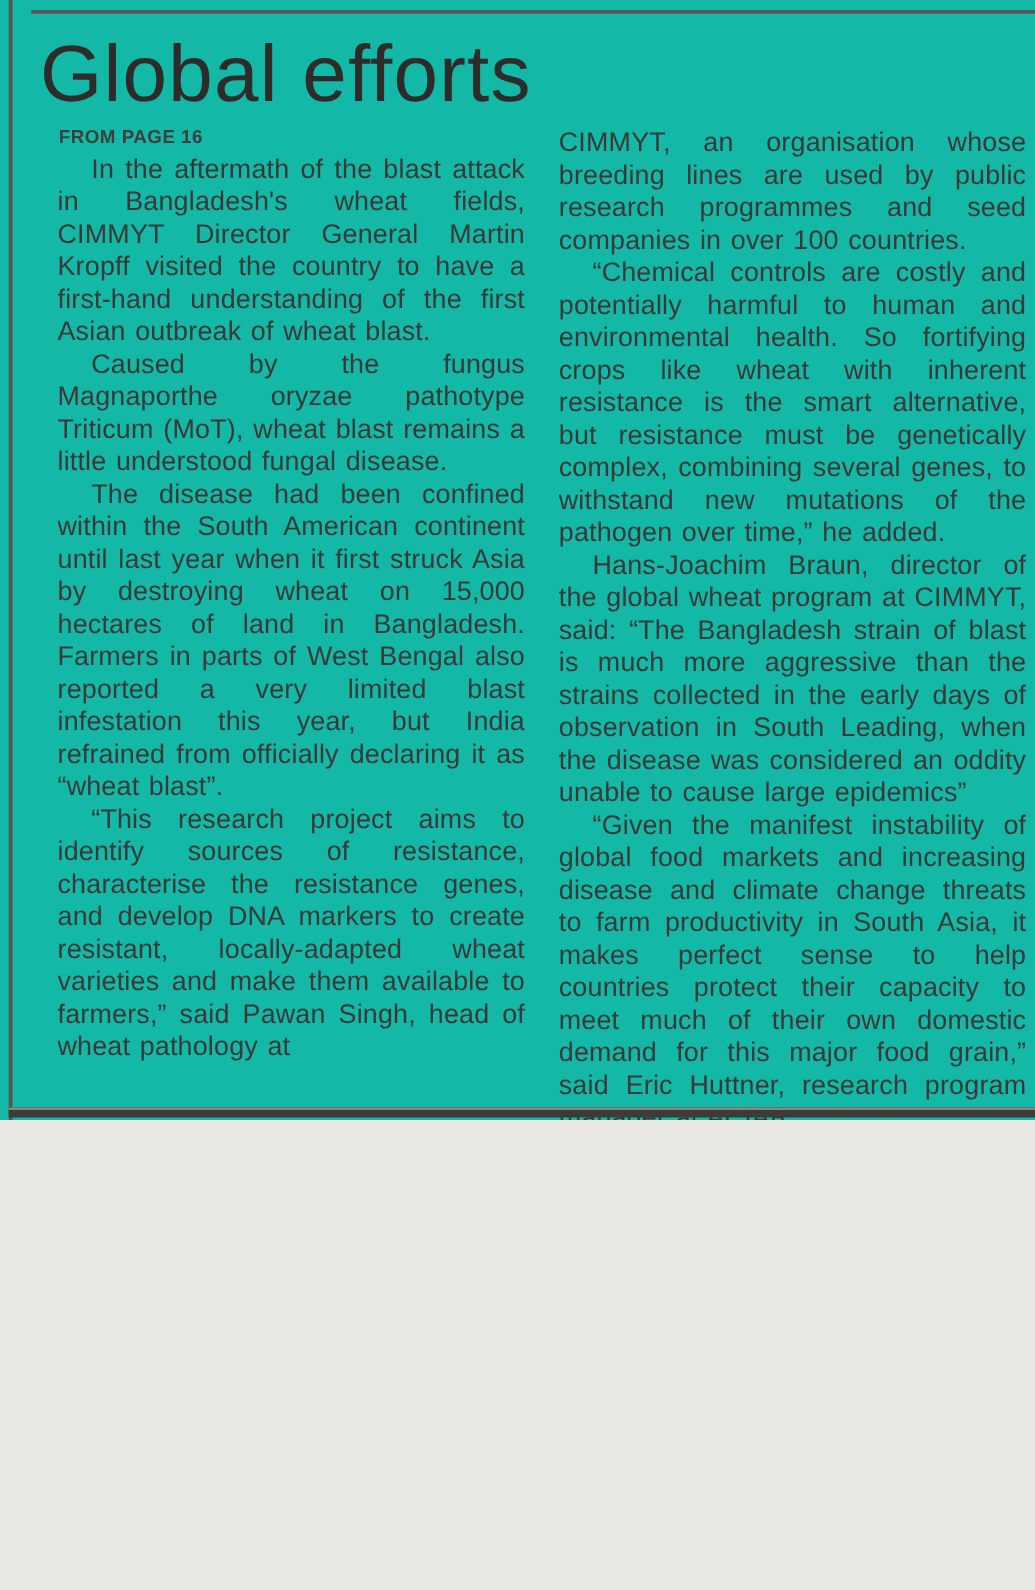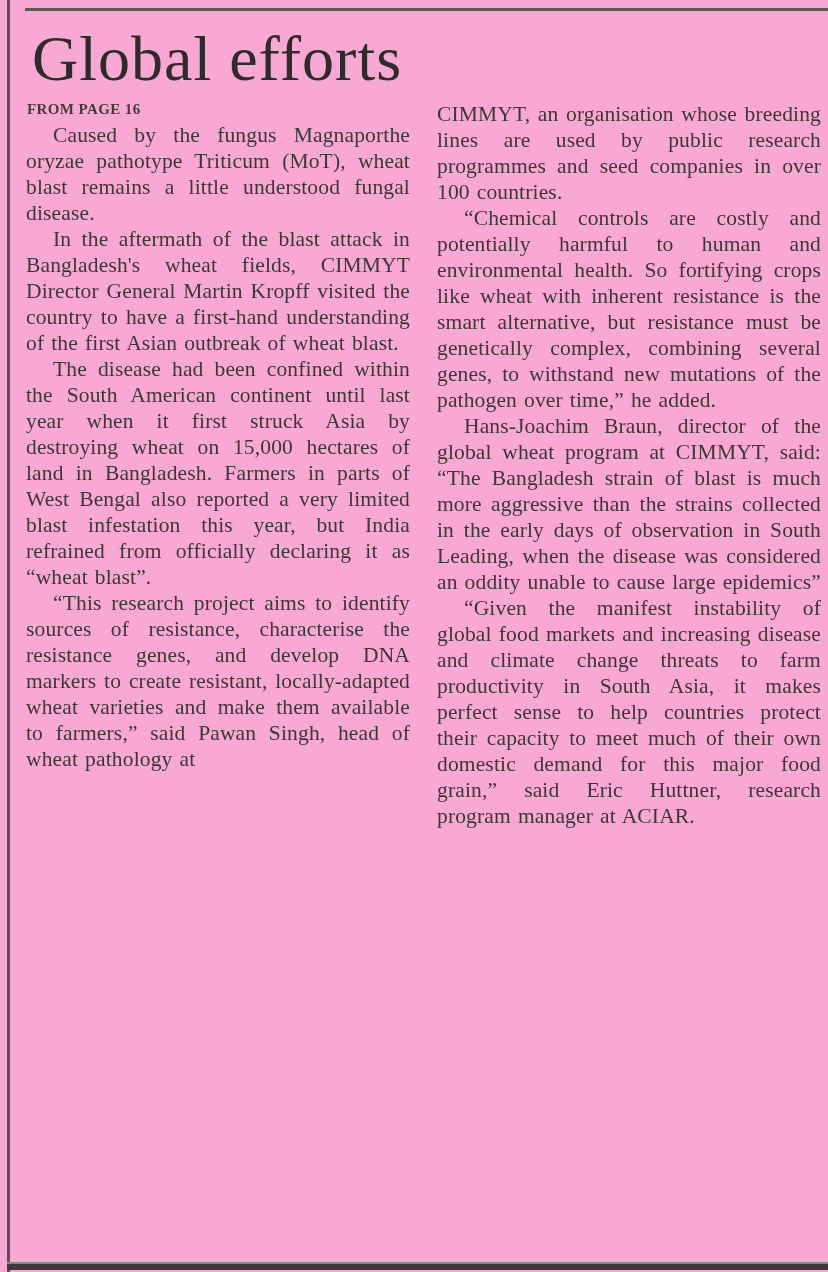--- a/index.html
+++ b/index.html
@@ -3,23 +3,23 @@
 <meta charset="utf-8">
 <style>
   html, body {
     margin: 0;
     padding: 0;
     background: #e8e7e4;
   }
   .page {
     position: relative;
     width: 828px;
-    height: 1272px;
-    background: #f9a8d4;
-    font-family: Liberation Serif, serif;
+    height: 896px;
+    background: #14b8a6;
+    font-family: Liberation Sans, sans-serif;
     color: #3a3a3a;
     overflow: hidden;
     box-sizing: border-box;
   }
   
   .rule-left {
     position: absolute;
     left: 7px; top: 0;
     width: 3px; height: 1272px;
     background: #57554f;
@@ -80,37 +80,38 @@
   .col p.flush {
     text-indent: 0;
   }
   
   .col-right {
     padding-top: 0;
   }
   .col-left-stack {
     display: flex;
     flex-direction: column;
+    margin-left: 20px;
   }
 </style>
 </head>
 <body>
 
 <div class="page">
   <div class="rule-left"></div>
   <div class="rule-top"></div>
 
   <div class="content">
     <h1 class="title">Global efforts</h1>
 
     <div class="columns">
       <div class="col col-left-stack">
         <div class="kicker">FROM PAGE 16</div>
+        <p>In the aftermath of the blast attack in Bangladesh's wheat fields, CIMMYT Director General Martin Kropff visited the country to have a first-hand understanding of the first Asian outbreak of wheat blast.</p>
         <p>Caused by the fungus Magnaporthe oryzae pathotype Triticum (MoT), wheat blast remains a little understood fungal disease.</p>
-        <p>In the aftermath of the blast attack in Bangladesh's wheat fields, CIMMYT Director General Martin Kropff visited the country to have a first-hand understanding of the first Asian outbreak of wheat blast.</p>
         <p>The disease had been confined within the South American continent until last year when it first struck Asia by destroying wheat on 15,000 hectares of land in Bangladesh. Farmers in parts of West Bengal also reported a very limited blast infestation this year, but India refrained from officially declaring it as “wheat blast”.</p>
         <p>“This research project aims to identify sources of resistance, characterise the resistance genes, and develop DNA markers to create resistant, locally-adapted wheat varieties and make them available to farmers,” said Pawan Singh, head of wheat pathology at</p>
       </div>
 
       <div class="col col-right">
         <p class="flush">CIMMYT, an organisation whose breeding lines are used by public research programmes and seed companies in over 100 countries.</p>
         <p>“Chemical controls are costly and potentially harmful to human and environmental health. So fortifying crops like wheat with inherent resistance is the smart alternative, but resistance must be genetically complex, combining several genes, to withstand new mutations of the pathogen over time,” he added.</p>
         <p>Hans-Joachim Braun, director of the global wheat program at CIMMYT, said: “The Bangladesh strain of blast is much more aggressive than the strains collected in the early days of observation in South Leading, when the disease was considered an oddity unable to cause large epidemics”</p>
         <p>“Given the manifest instability of global food markets and increasing disease and climate change threats to farm productivity in South Asia, it makes perfect sense to help countries protect their capacity to meet much of their own domestic demand for this major food grain,” said Eric Huttner, research program manager at ACIAR.</p>
       </div>

